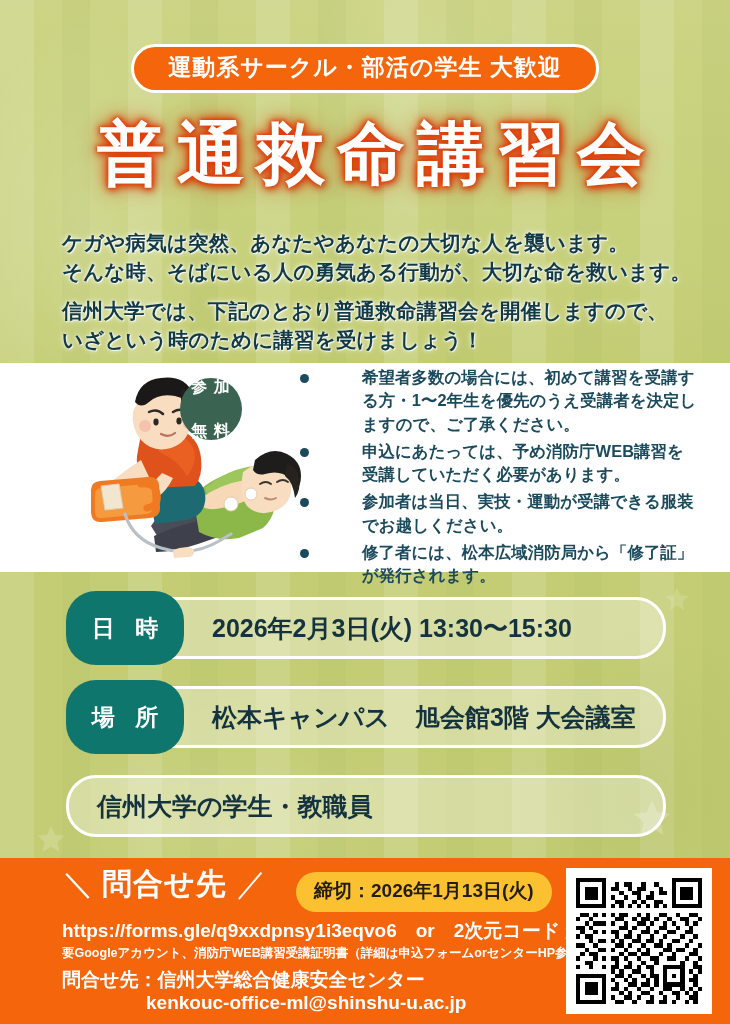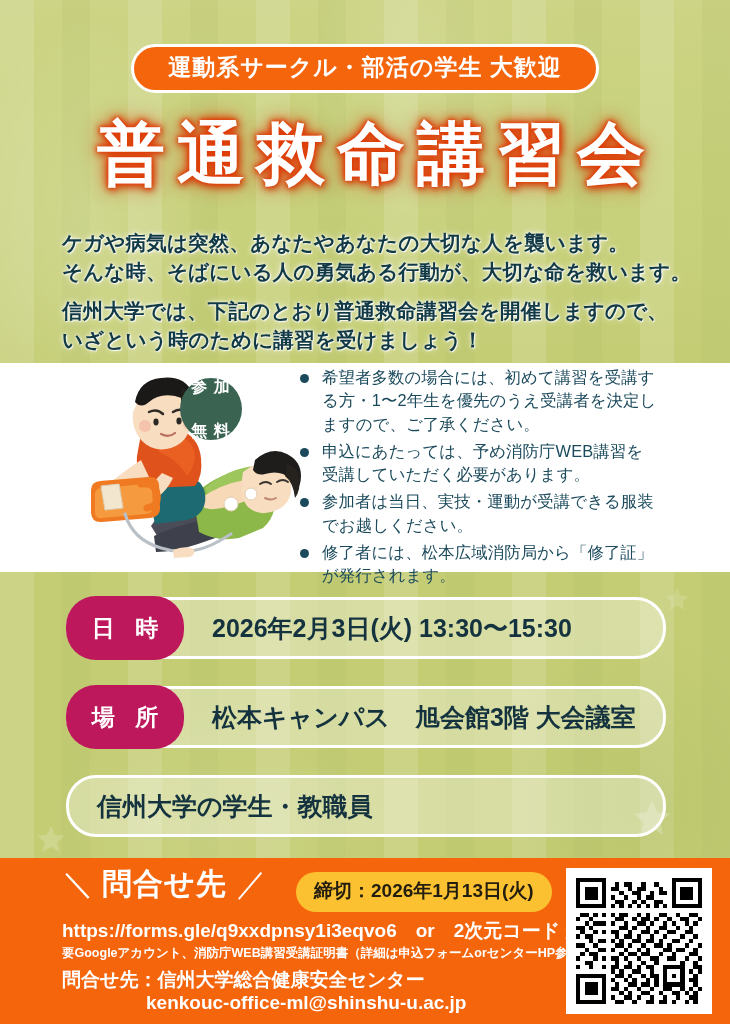--- a/index.html
+++ b/index.html
@@ -193,23 +193,24 @@
   .bullet .dot {
     flex: 0 0 auto;
     width: 9px;
     height: 9px;
     border-radius: 50%;
     background: #1b4a5c;
     margin: 8px 13px 0 0;
   }
   .bullet .btxt {
     font-size: 16.4px;
-    font-weight: 400;
+    font-weight: 700;
     line-height: 1.42;
     letter-spacing: 0.1px;
+    margin-left: 40px;
   }
 
   
   .info-rows {
     position: absolute;
     left: 66px;
     top: 597px;
     width: 600px;
     z-index: 5;
   }
@@ -219,24 +220,24 @@
     margin-bottom: 27px;
     border: 3px solid #ffffff;
     border-radius: 30px;
     background: rgba(255,255,255,0.34);
     display: flex;
     align-items: center;
   }
   .info-label {
     flex: 0 0 auto;
     width: 118px;
-    height: 64px;
+    height: 74px;
     margin-left: -3px;
     border-radius: 30px;
-    background: #be185d;
+    background: #0f766e;
     color: #ffffff;
     display: flex;
     align-items: center;
     justify-content: center;
     font-size: 23px;
     font-weight: 700;
     letter-spacing: 7px;
     text-indent: 7px;
     box-sizing: border-box;
   }

